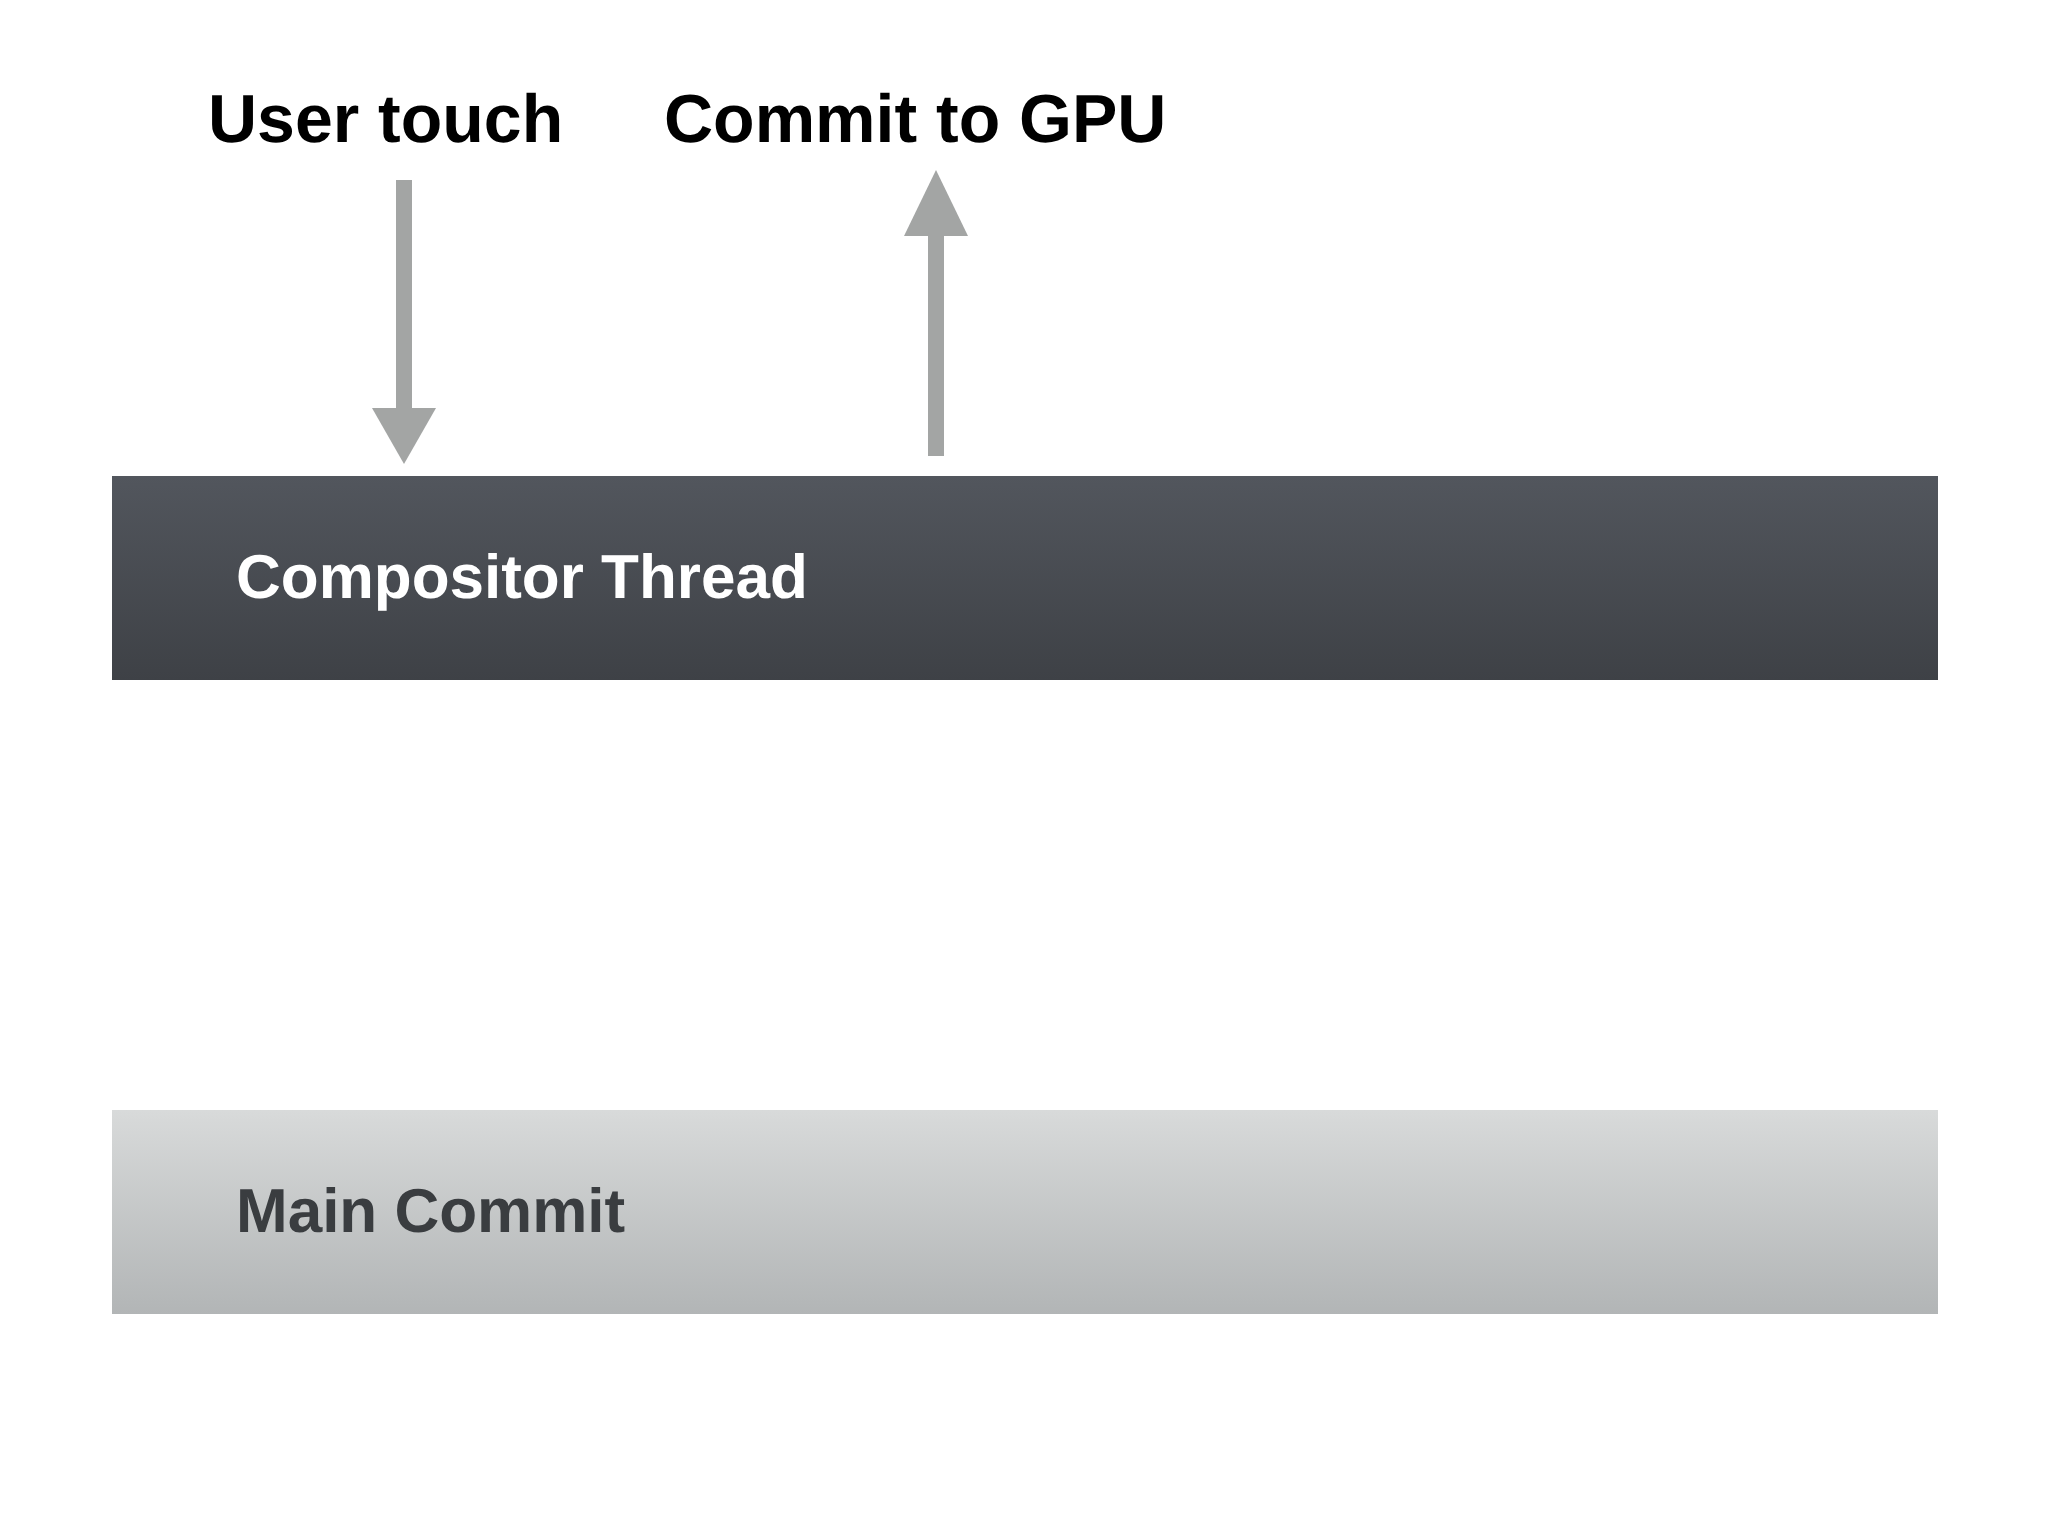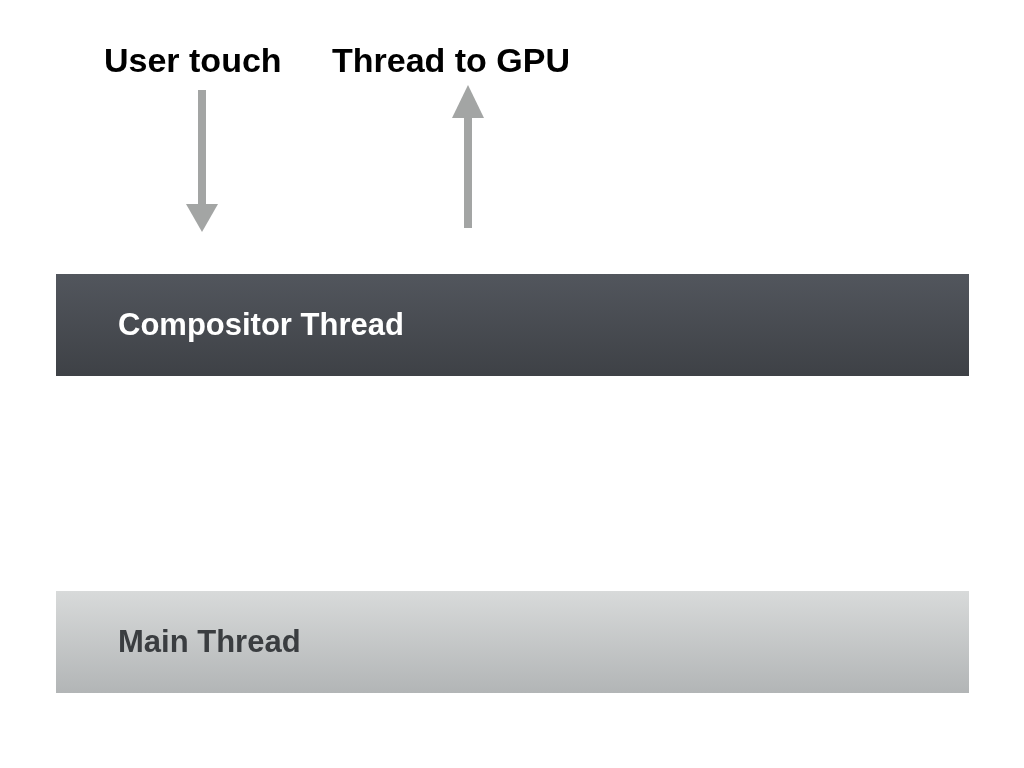--- a/index.html
+++ b/index.html
@@ -39,21 +39,20 @@
 
   .bar {
     position: absolute;
     left: 56px;
     width: 913px;
     height: 102px;
     display: flex;
     align-items: center;
     box-sizing: border-box;
     padding-left: 62px;
-    margin-top: 36px;
   }
   .bar-compositor {
     top: 238px;
     background: linear-gradient(180deg, #52565d 0%, #3e4146 100%);
   }
   .bar-main {
     top: 555px;
     background: linear-gradient(180deg, #d8dada 0%, #b2b5b6 100%);
   }
   .bar-label {
@@ -64,33 +63,33 @@
   .bar-compositor .bar-label { color: #ffffff; }
   .bar-main       .bar-label { color: #3a3d40; }
 </style>
 </head>
 <body>
 
 <div class="stage">
 
   <div class="top-label label-user-touch">User touch</div>
 
-  <div class="top-label label-commit-gpu">Thread to GPU</div>
+  <div class="top-label label-commit-gpu">Commit to GPU</div>
 
   <svg class="arrow arrow-down" width="34" height="142" viewBox="0 0 34 142">
     <rect x="13" y="0" width="8" height="118" fill="#a3a5a4"></rect>
     <polygon points="1,114 33,114 17,142" fill="#a3a5a4"></polygon>
   </svg>
 
   <svg class="arrow arrow-up" width="34" height="143" viewBox="0 0 34 143">
     <rect x="13" y="28" width="8" height="115" fill="#a3a5a4"></rect>
     <polygon points="17,0 1,33 33,33" fill="#a3a5a4"></polygon>
   </svg>
 
   <div class="bar bar-compositor">
     <span class="bar-label">Compositor Thread</span>
   </div>
 
   <div class="bar bar-main">
-    <span class="bar-label">Main Thread</span>
+    <span class="bar-label">Main Commit</span>
   </div>
 
 </div>
 
 </body></html>

